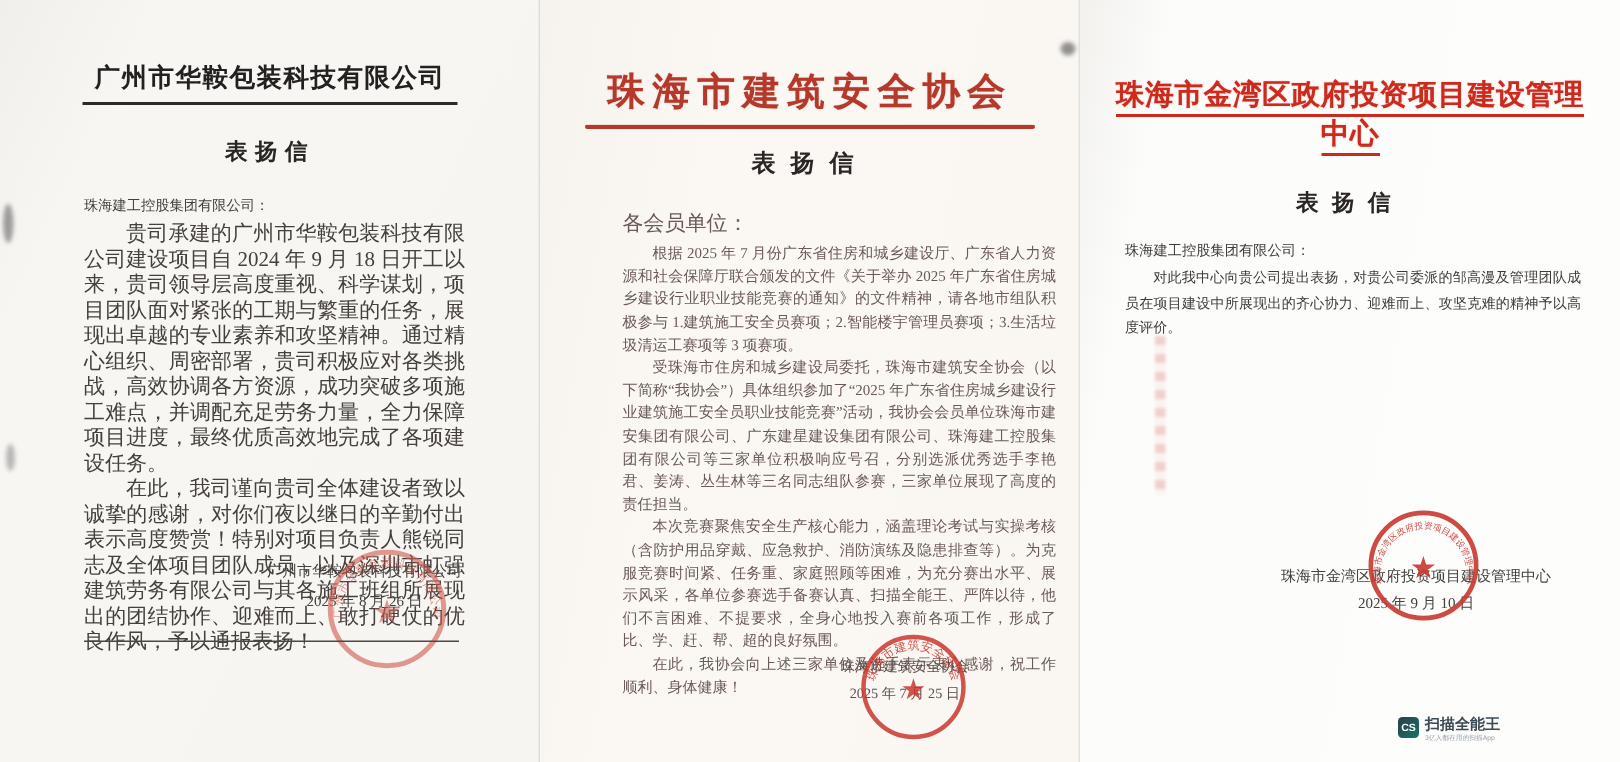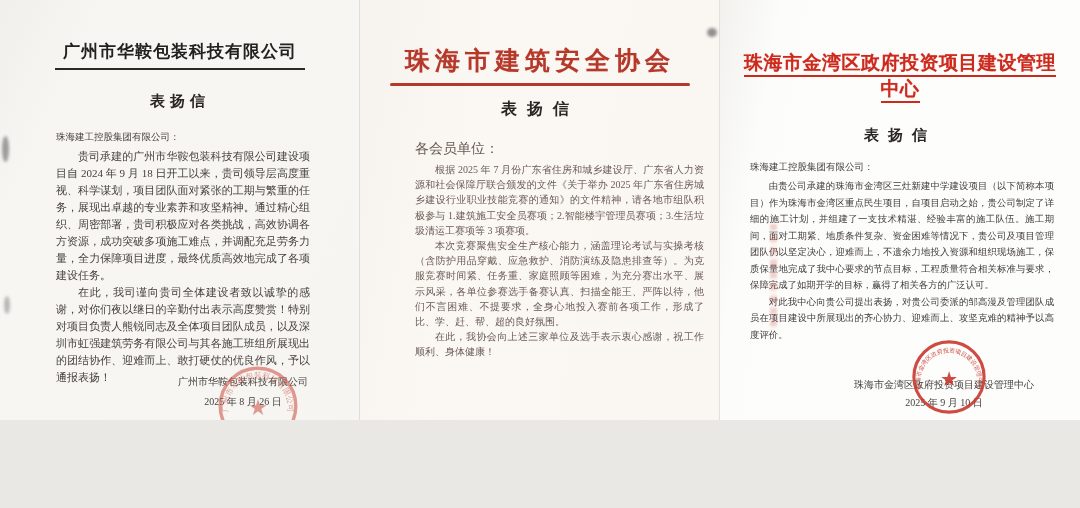--- a/index.html
+++ b/index.html
@@ -1,17 +1,17 @@
 <!DOCTYPE html>
 <html><head>
 <meta charset="utf-8">
 <style>
   html,body{margin:0;padding:0;background:#e9e8e5;}
-  .stage{position:relative;width:1080px;height:420px;overflow:hidden;display:flex;
-         font-family:"Liberation Serif","DejaVu Serif",serif;}
+  .stage{position:relative;width:1080px;height:508px;overflow:hidden;display:flex;
+         font-family:"Liberation Serif","DejaVu Serif",serif;align-items:flex-end;}
   .page{position:relative;width:360px;height:508px;overflow:hidden;flex:0 0 360px;}
   .page-1{background:linear-gradient(115deg,#f1efec 0%,#f7f6f3 18%,#f6f5f2 100%);box-shadow:inset -1px 0 0 #e0ded9;}
   .page-2{background:linear-gradient(100deg,#f6f2ee 0%,#fbf8f4 30%,#faf7f3 100%);box-shadow:inset -1px 0 0 #e3e1dc;}
   .page-3{background:linear-gradient(100deg,#f2f1ee 0%,#fcfcfa 14%,#fdfdfc 100%);}
 
   .org-title{text-align:center;font-weight:bold;}
   .p1 .org-title{margin:40px 30px 0;font-size:17px;letter-spacing:1px;color:#232020;}
   .p1 .title-rule{width:250px;margin:5px auto 0;border-top:2.5px solid #2b2a28;}
   .p2h .org-title{margin:44px 10px 0;font-size:25px;letter-spacing:5px;color:#b5392b;
                   text-shadow:0 0 1px rgba(181,57,43,.35);}
@@ -25,21 +25,21 @@
   .p2h .letter-title{margin-top:13px;font-size:16px;letter-spacing:10px;}
   .p3h .letter-title{margin-top:24px;font-size:15px;letter-spacing:9px;}
 
   .salutation{font-size:9.5px;color:#433e3c;}
   .p1 .salutation{margin:20px 48px 0 56px;}
   .p2h .salutation{margin:20px 16px 0 55px;font-size:14px;color:#6a5a55;}
   .p3h .salutation{margin:16px 26px 0 30px;color:#3f3b39;}
 
   .body p{margin:0;text-indent:2em;text-align:justify;}
   .p1 .body{margin:4px 50px 0 56px;}
-  .p1 .body p{font-size:11px;line-height:17px;color:#45403e;}
+  .p1 .body p{font-size:14px;line-height:17px;color:#45403e;}
   .p2h .body{margin:4px 16px 0 55px;}
   .p2h .body p{font-size:10px;line-height:15.2px;color:#6a5a55;}
   .p3h .body{margin:4px 26px 0 30px;}
   .p3h .body p{font-size:9.4px;line-height:16.5px;color:#3f3b39;}
 
   .sig-block{position:absolute;text-align:center;font-size:10px;color:#45403e;line-height:20px;}
   .p1 .sig-block{right:52px;top:372px;}
   .p2h .sig-block{right:74px;top:436px;font-size:9.5px;line-height:18px;color:#5d4f4b;}
   .p3h .sig-block{right:46px;top:376px;line-height:18px;}
 
@@ -55,21 +55,21 @@
   .smudge{position:absolute;border-radius:50%;filter:blur(1.5px);}
   .sm1{left:2px;top:136px;width:7px;height:26px;background:rgba(70,70,70,.5);}
   .sm2{left:4px;top:296px;width:6px;height:18px;background:rgba(90,90,90,.4);}
   .sm3{right:3px;top:28px;width:10px;height:9px;background:rgba(60,60,60,.55);}
 
   .watermark{position:absolute;left:212px;top:478px;display:flex;align-items:flex-start;gap:4px;}
   .wm-icon{width:14px;height:14px;border-radius:3px;background:linear-gradient(135deg,#2d3c48,#15756a);
            color:#fff;font-family:"Liberation Sans",sans-serif;font-weight:bold;font-size:7px;
            display:flex;align-items:center;justify-content:center;}
   .wm-text{display:flex;flex-direction:column;}
-  .wm-brand{font-family:"Liberation Sans",sans-serif;font-weight:normal;font-size:10px;color:#3c4a53;line-height:12px;}
+  .wm-brand{font-family:"Liberation Sans",sans-serif;font-weight:bold;font-size:10px;color:#3c4a53;line-height:12px;}
   .wm-tag{font-family:"Liberation Sans",sans-serif;font-size:6px;transform:scale(.75);transform-origin:left top;
           color:#9aa3a8;line-height:7px;}
 </style>
 </head>
 <body>
 
 <div class="stage">
 
   <section class="page page-1 p1">
     <div class="smudge sm1"></div>
@@ -98,20 +98,21 @@
   </section>
 
   <section class="page page-2 p2h">
     <div class="smudge sm3"></div>
     <div class="org-title">珠海市建筑安全协会</div>
     <div class="title-rule"></div>
     <div class="letter-title">表扬信</div>
     <div class="salutation">各会员单位：</div>
     <div class="body">
       <p>根据 2025 年 7 月份广东省住房和城乡建设厅、广东省人力资源和社会保障厅联合颁发的文件《关于举办 2025 年广东省住房城乡建设行业职业技能竞赛的通知》的文件精神，请各地市组队积极参与 1.建筑施工安全员赛项；2.智能楼宇管理员赛项；3.生活垃圾清运工赛项等 3 项赛项。</p>
+      <p>受珠海市住房和城乡建设局委托，珠海市建筑安全协会（以下简称“我协会”）具体组织参加了“2025 年广东省住房城乡建设行业建筑施工安全员职业技能竞赛”活动，我协会会员单位珠海市建安集团有限公司、广东建星建设集团有限公司、珠海建工控股集团有限公司等三家单位积极响应号召，分别选派优秀选手李艳君、姜涛、丛生林等三名同志组队参赛，三家单位展现了高度的责任担当。</p>
       <p>本次竞赛聚焦安全生产核心能力，涵盖理论考试与实操考核（含防护用品穿戴、应急救护、消防演练及隐患排查等）。为克服竞赛时间紧、任务重、家庭照顾等困难，为充分赛出水平、展示风采，各单位参赛选手备赛认真、扫描全能王、严阵以待，他们不言困难、不提要求，全身心地投入赛前各项工作，形成了比、学、赶、帮、超的良好氛围。</p>
       <p>在此，我协会向上述三家单位及选手表示衷心感谢，祝工作顺利、身体健康！</p>
     </div>
     <div class="sig-block">
       <div>珠海市建筑安全协会</div>
       <div>2025 年 7 月 25 日</div>
     </div>
     <svg class="stamp" viewBox="0 0 100 100">
       <circle cx="50" cy="50" r="45" fill="none" stroke="currentColor" stroke-width="4"></circle>
       <path id="sealArc1" d="M 16 64 A 36 36 0 1 1 84 64" fill="none"></path>
@@ -123,21 +124,20 @@
   </section>
 
   <section class="page page-3 p3h">
     <div class="seam-mark"></div>
     <div class="org-title">
       <span>珠海市金湾区政府投资项目建设管理中心</span>
     </div>
     <div class="letter-title">表扬信</div>
     <div class="salutation">珠海建工控股集团有限公司：</div>
     <div class="body">
-      <p>由贵公司承建的珠海市金湾区三灶新建中学建设项目（以下简称本项目）作为珠海市金湾区重点民生项目，自项目启动之始，贵公司制定了详细的施工计划，并组建了一支技术精湛、经验丰富的施工队伍。施工期间，面对工期紧、地质条件复杂、资金困难等情况下，贵公司及项目管理团队仍以坚定决心，迎难而上，不遗余力地投入资源和组织现场施工，保质保量地完成了我中心要求的节点目标，工程质量符合相关标准与要求，保障完成了如期开学的目标，赢得了相关各方的广泛认可。</p>
       <p>对此我中心向贵公司提出表扬，对贵公司委派的邹高漫及管理团队成员在项目建设中所展现出的齐心协力、迎难而上、攻坚克难的精神予以高度评价。</p>
     </div>
     <div class="sig-block">
       <div>珠海市金湾区政府投资项目建设管理中心</div>
       <div>2025 年 9 月 10 日</div>
     </div>
     <svg class="stamp" viewBox="0 0 100 100">
       <circle cx="50" cy="50" r="45" fill="none" stroke="currentColor" stroke-width="4"></circle>
       <path id="sealArc2" d="M 14 64 A 37 37 0 1 1 86 64" fill="none"></path>
       <text font-size="7.6" fill="currentColor">

